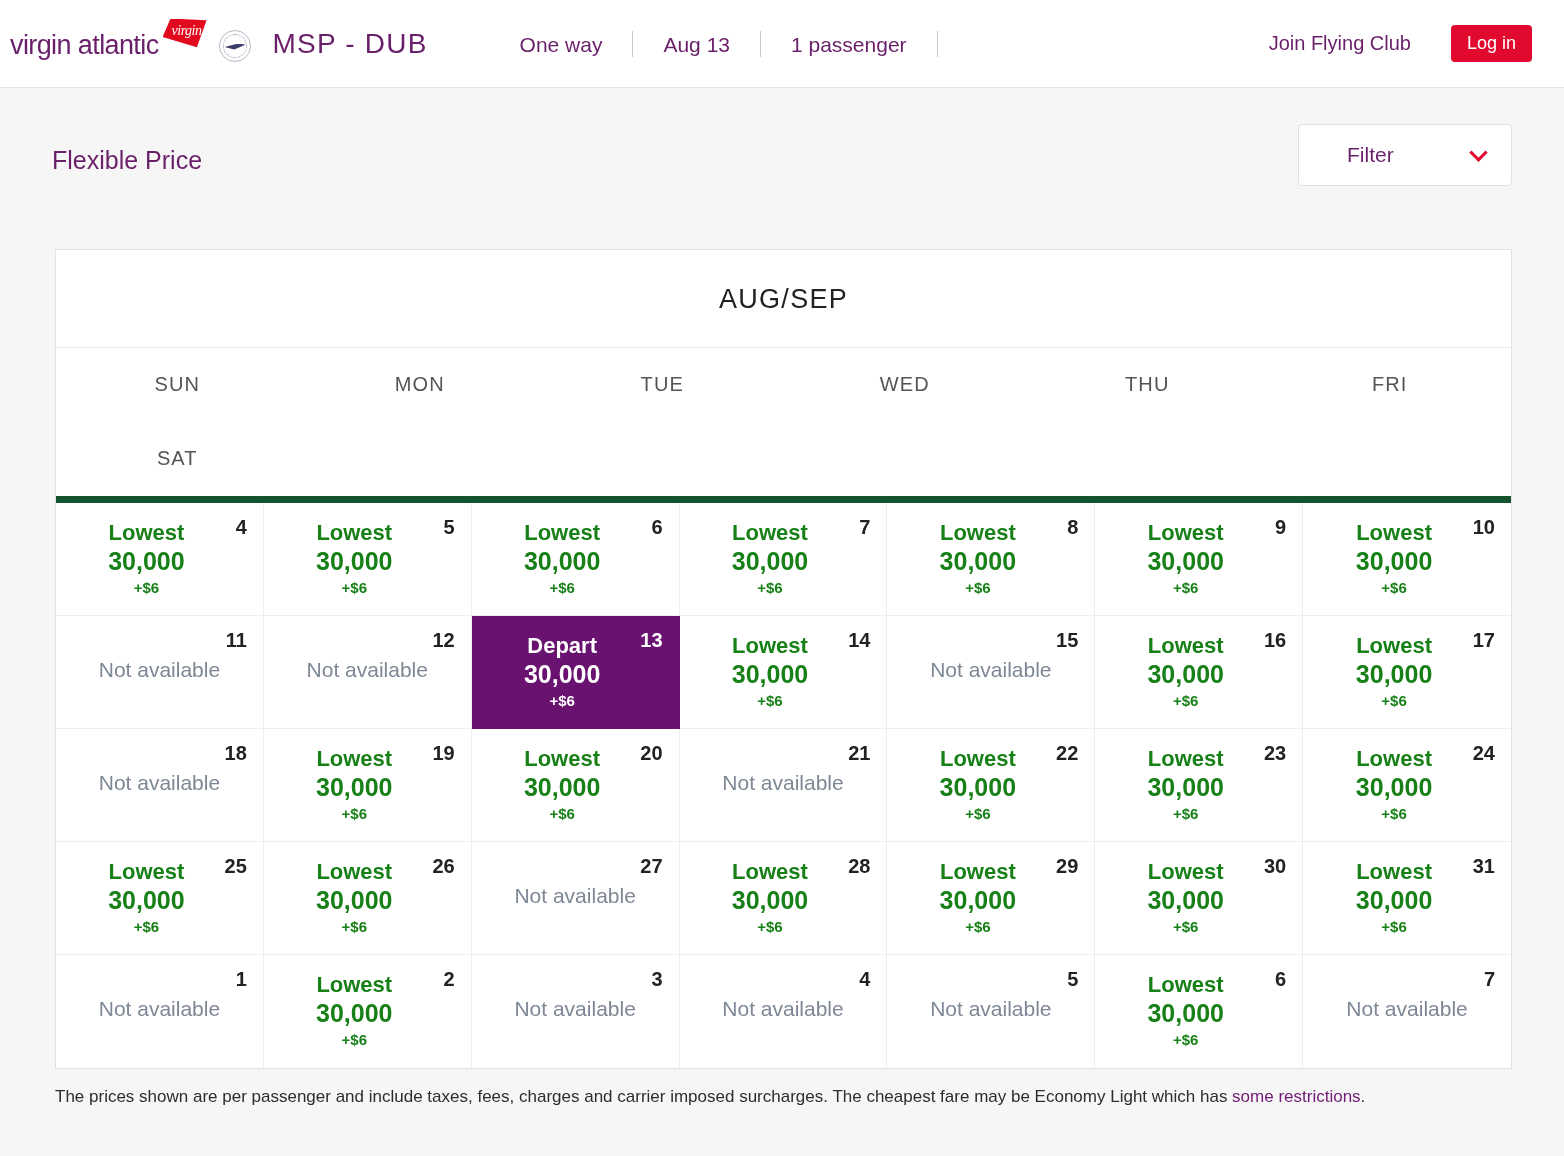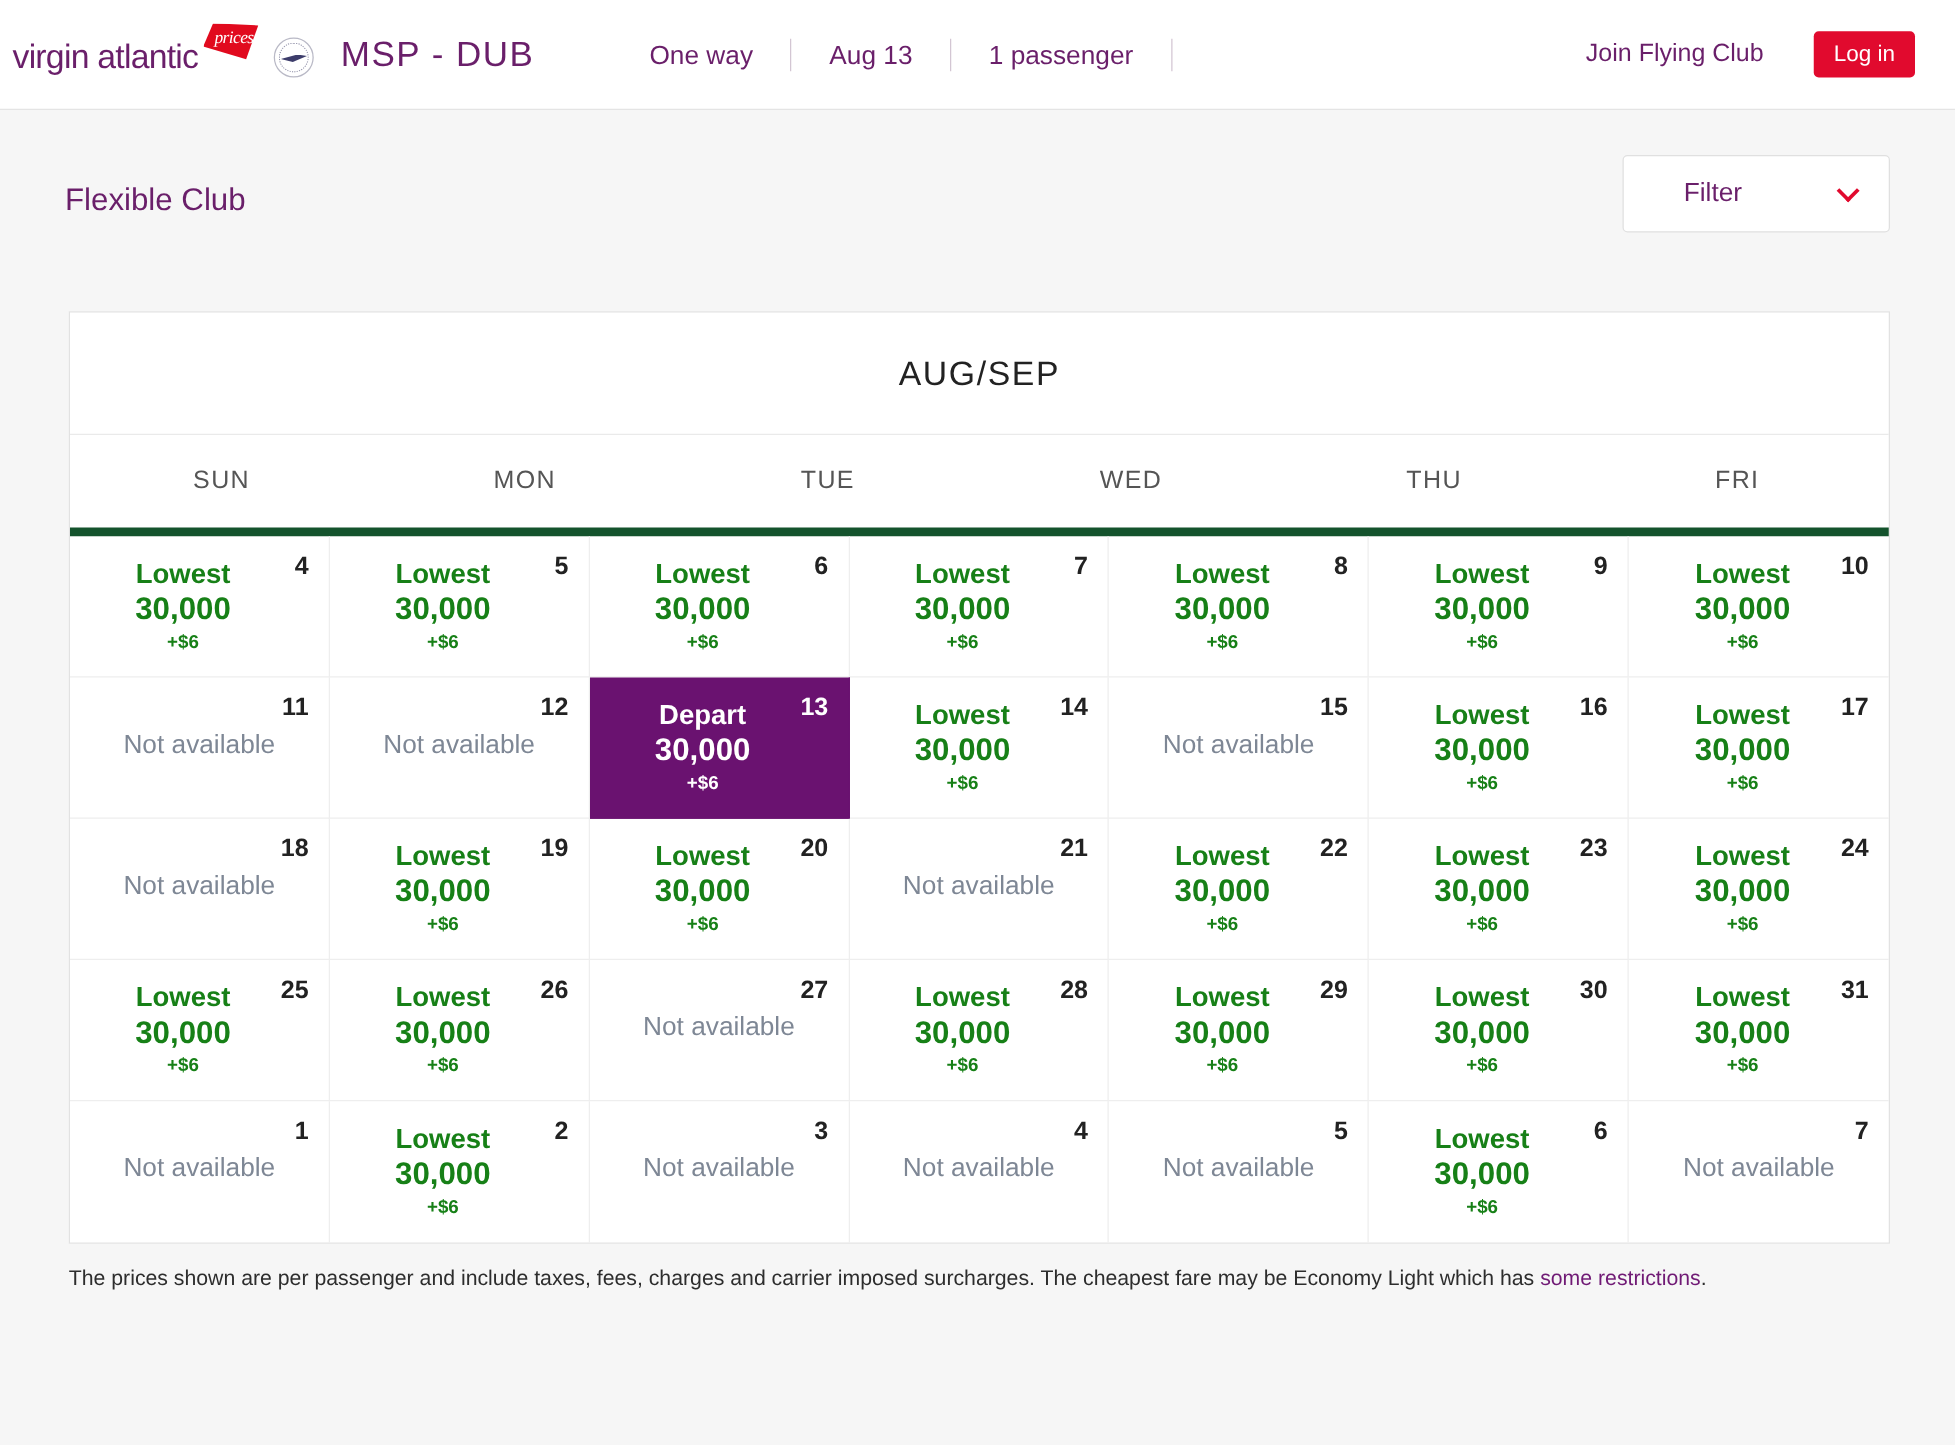--- a/index.html
+++ b/index.html
@@ -307,21 +307,21 @@
 </style>
 </head>
 <body>
 
 <div class="topbar">
 
   <div class="brand">
     <span class="brand-wordmark">virgin atlantic</span>
     <span class="brand-flag">
       <span class="kite"></span>
-      <span class="kite-script">prices</span>
+      <span class="kite-script">virgin</span>
     </span>
     <span class="brand-seal"></span>
   </div>
 
   <div class="route-title">MSP - DUB</div>
 
   <div class="trip-summary">
     <span class="trip-item">One way</span>
     <span class="trip-sep"></span>
     <span class="trip-item">Aug 13</span>
@@ -331,37 +331,38 @@
   </div>
 
 
   <div class="nav-right">
     <span class="join-link">Join Flying Club</span>
     <button class="login-btn">Log in</button>
   </div>
 </div>
 
 <div class="tabs-row">
-  <div class="tab">Flexible Club</div>
+  <div class="tab">Flexible Price</div>
 
   <div class="filter-btn">
     <span>Filter</span>
     <span class="chev"></span>
   </div>
 </div>
 
 <div class="cal-wrap">
   <div class="cal-title">AUG/SEP</div>
   <div class="cal-dow">
       <div class="dow">SUN</div>
       <div class="dow">MON</div>
       <div class="dow">TUE</div>
       <div class="dow">WED</div>
       <div class="dow">THU</div>
       <div class="dow">FRI</div>
+      <div class="dow">SAT</div>
     </div>
   <div class="cal-grid">
       <div class="cell">
         <div class="daynum">4</div>
         <div class="lowest">Lowest</div>
         <div class="price">30,000</div>
         <div class="tax">+$6</div>
       </div>
       <div class="cell">
         <div class="daynum">5</div>

